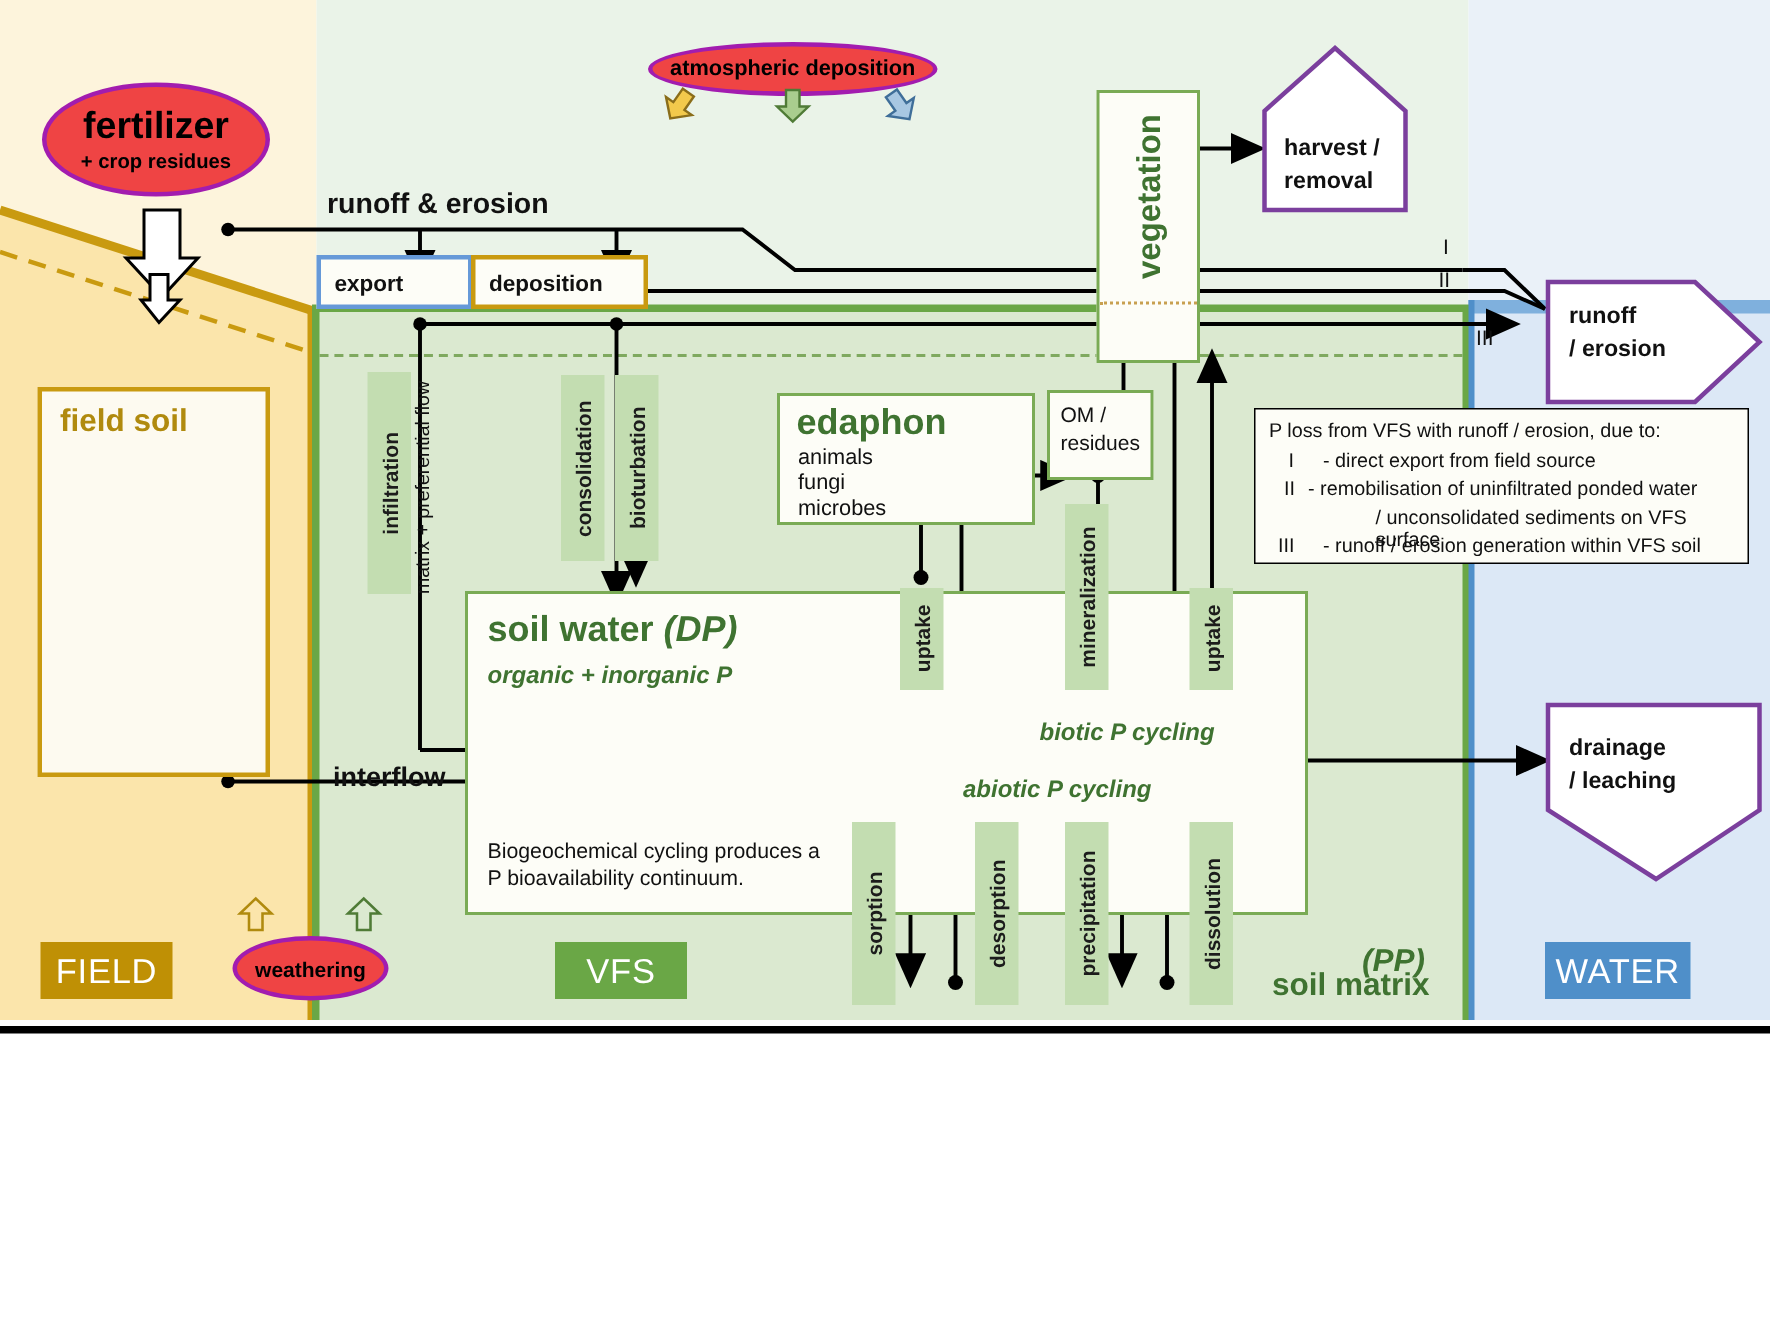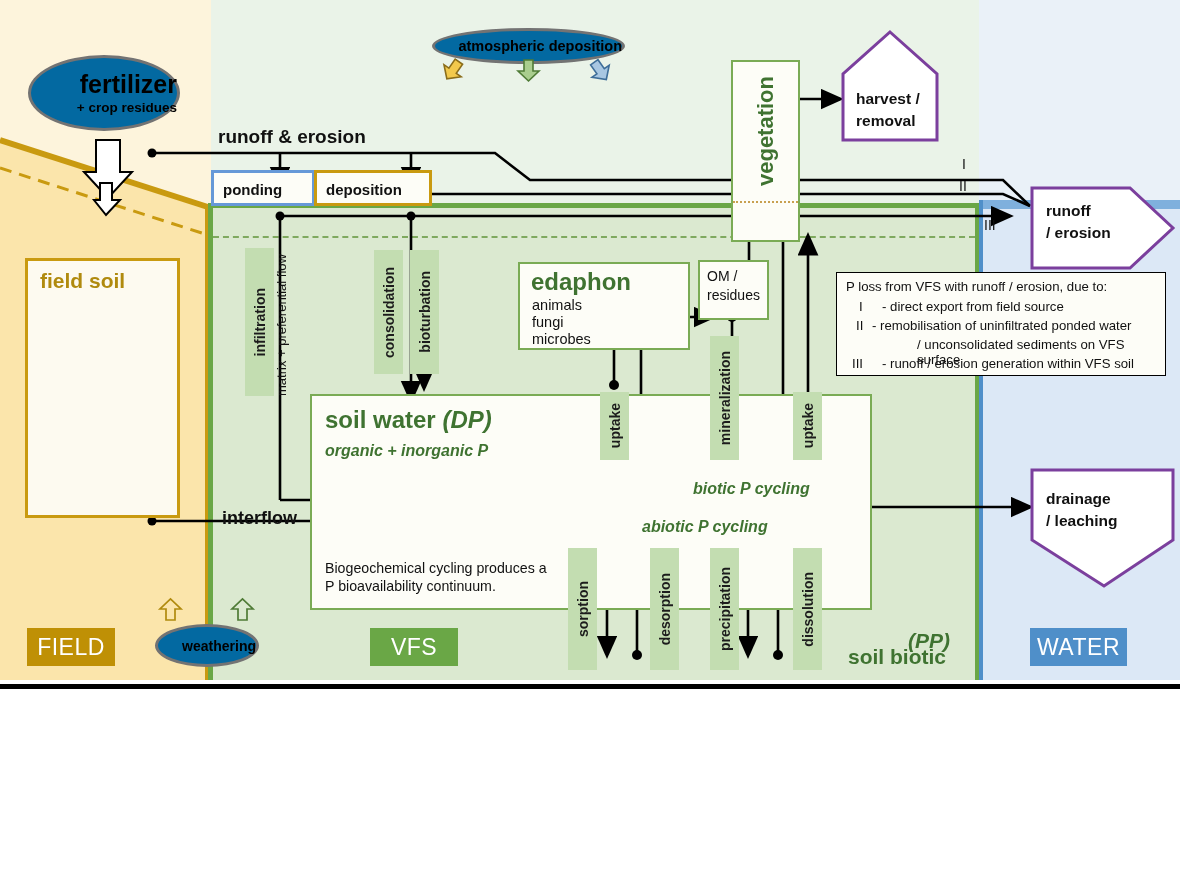--- a/index.html
+++ b/index.html
@@ -38,22 +38,22 @@
   .proc span{font-weight:bold;font-size:14px;color:#1c1c1c;white-space:nowrap;
       writing-mode:vertical-rl;transform:rotate(180deg);}
 
   .vlabel{writing-mode:vertical-rl;transform:rotate(180deg);}
 
   
   .t{position:absolute;color:#111;}
   .bold{font-weight:bold;}
   .ital{font-style:italic;}
 
-  .ellipse{position:absolute;box-sizing:border-box;border:3px solid #737373;border-radius:50%;
-      background:#0369a1;display:flex;flex-direction:column;align-items:flex-end;justify-content:center;}
+  .ellipse{position:absolute;box-sizing:border-box;border:3px solid #a21caf;border-radius:50%;
+      background:#ef4444;display:flex;flex-direction:column;align-items:center;justify-content:center;}
 
   .tag{position:absolute;display:flex;align-items:center;justify-content:center;
       color:#fff;font-size:23px;letter-spacing:.5px;}
 
   
   #legend{position:absolute;left:0;top:684px;width:1180px;height:201px;background:#fff;
       border-top:5px solid #000;box-sizing:border-box;}
 
   svg{overflow:visible;}
 </style>
@@ -192,21 +192,21 @@
       <g transform="rotate(-35 11 11)">
         <path d="M6,0 H15 V11 H21 L10.5,21 L0,11 H6 Z" fill="#a8c7e2" stroke="#3f6e99" stroke-width="1.6"></path>
       </g>
     </svg>
 
     <div class="t bold" style="left:218px;top:126px;font-size:19px;">runoff &amp; erosion</div>
 
     <div class="t bold" style="left:222px;top:508px;font-size:18px;">interflow</div>
 
     <div class="box box-blue" style="left:211px;top:170px;width:104px;height:36px;">
-      <div class="t bold" style="left:9px;top:8px;font-size:15px;">ponding</div>
+      <div class="t bold" style="left:9px;top:8px;font-size:15px;">export</div>
     </div>
 
     <div class="box box-gold" style="left:314px;top:170px;width:118px;height:36px;">
       <div class="t bold" style="left:9px;top:8px;font-size:15px;">deposition</div>
     </div>
 
     <div class="box box-green" style="left:731px;top:60px;width:69px;height:182px;">
       <div class="t bold vlabel" style="left:20px;top:14px;font-size:22px;color:#3f7331;">vegetation</div>
     </div>
 
@@ -227,21 +227,21 @@
     <div class="box box-green" style="left:310px;top:394px;width:562px;height:216px;">
       <div class="t" style="left:13px;top:10px;font-size:24px;font-weight:bold;color:#3f7331;">
         <span>soil water</span>
         <span class="ital">(DP)</span>
       </div>
       <div class="t bold ital" style="left:13px;top:46px;font-size:16px;color:#3f7331;">organic + inorganic P</div>
       <div class="t" style="left:13px;top:163px;width:222px;font-size:14.2px;line-height:1.28;">Biogeochemical cycling produces a P bioavailability continuum.</div>
     </div>
 
     <div class="t bold ital" style="left:908px;top:617px;font-size:21px;color:#3f7331;margin-top:12px;">(PP)</div>
-    <div class="t bold" style="left:848px;top:645px;font-size:21px;color:#3f7331;">soil biotic</div>
+    <div class="t bold" style="left:848px;top:645px;font-size:21px;color:#3f7331;">soil matrix</div>
 
     <div class="box box-gold" style="left:25px;top:258px;width:155px;height:260px;background:#fdfaf0;">
       <div class="t bold" style="left:12px;top:8px;font-size:21px;color:#b08a0e;">field soil</div>
     </div>
 
     <div class="proc" style="left:245px;top:248px;width:29px;height:148px;">
       <span>infiltration</span>
     </div>
     <div class="t vlabel" style="left:274px;top:248px;font-size:13px;font-weight:normal;height:148px;">matrix + preferential flow</div>
 

